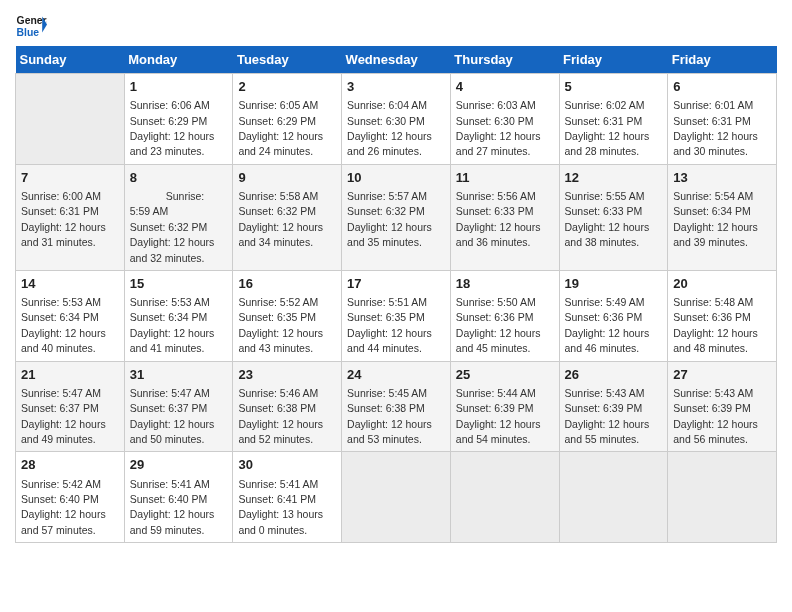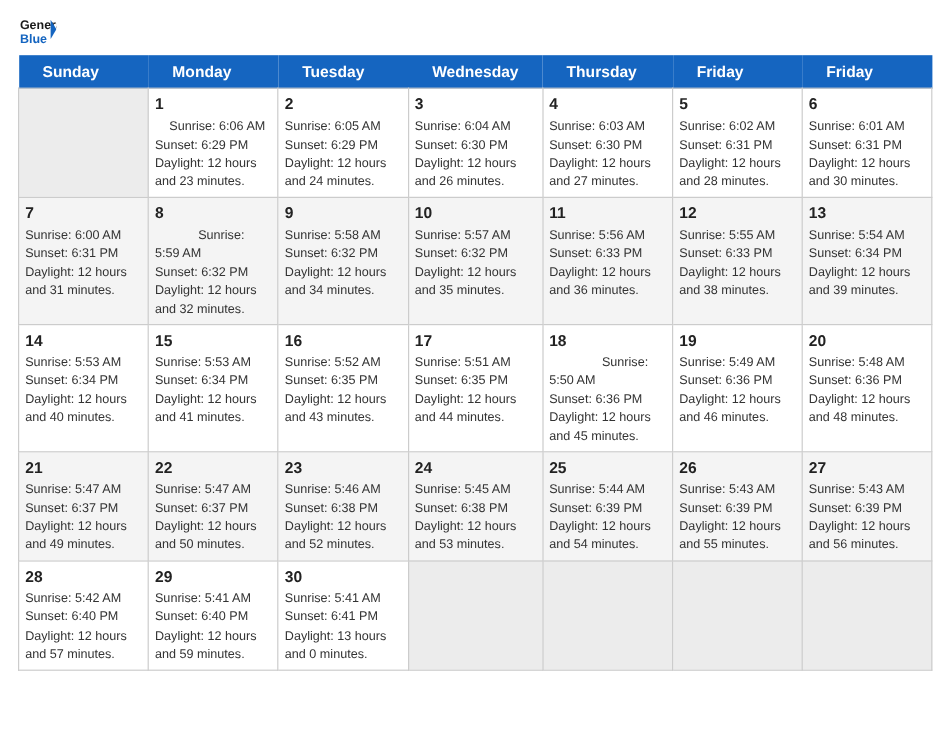--- a/index.html
+++ b/index.html
@@ -38,21 +38,21 @@
       color: #333;
     }
     table {
       width: 100%;
       border-collapse: collapse;
       font-size: 11px;
     }
     thead tr th {
       background: #1565c0;
       color: #fff;
-      padding: 6px 20px;
+      padding: 6px 4px;
       text-align: left;
       font-size: 13px;
       font-weight: bold;
     }
     tbody tr td {
       border: 1px solid #ccc;
       padding: 4px 5px;
       vertical-align: top;
       width: calc(100% / 7);
       min-height: 80px;
@@ -108,21 +108,21 @@
           <th>Tuesday</th>
           <th>Wednesday</th>
           <th>Thursday</th>
           <th>Friday</th>
           <th>Friday</th>
         </tr>
     </thead>
     <tbody id="calendar-body">
     <tr>
           <td class="empty"></td>
-          <td><span class="day-number">1</span><span class="day-detail" style="white-space: pre-line; margin-left: 12px;">Sunrise: 6:06 AM
+          <td><span class="day-number">1</span><span class="day-detail" style="white-space: pre-line;">Sunrise: 6:06 AM
 Sunset: 6:29 PM
 Daylight: 12 hours
 and 23 minutes.</span></td>
           <td><span class="day-number">2</span><span class="day-detail" style="white-space: pre-line; margin-top: 32px;">Sunrise: 6:05 AM
 Sunset: 6:29 PM
 Daylight: 12 hours
 and 24 minutes.</span></td>
           <td><span class="day-number">3</span><span class="day-detail" style="white-space: pre-line;">Sunrise: 6:04 AM
 Sunset: 6:30 PM
 Daylight: 12 hours
@@ -180,39 +180,39 @@
 Daylight: 12 hours
 and 41 minutes.</span></td>
           <td><span class="day-number">16</span><span class="day-detail" style="white-space: pre-line;">Sunrise: 5:52 AM
 Sunset: 6:35 PM
 Daylight: 12 hours
 and 43 minutes.</span></td>
           <td><span class="day-number">17</span><span class="day-detail" style="white-space: pre-line;">Sunrise: 5:51 AM
 Sunset: 6:35 PM
 Daylight: 12 hours
 and 44 minutes.</span></td>
-          <td><span class="day-number">18</span><span class="day-detail" style="white-space: pre-line; margin-left: 44px;">Sunrise: 5:50 AM
+          <td><span class="day-number">18</span><span class="day-detail" style="white-space: pre-line;">Sunrise: 5:50 AM
 Sunset: 6:36 PM
 Daylight: 12 hours
 and 45 minutes.</span></td>
           <td><span class="day-number">19</span><span class="day-detail" style="white-space: pre-line;">Sunrise: 5:49 AM
 Sunset: 6:36 PM
 Daylight: 12 hours
 and 46 minutes.</span></td>
           <td><span class="day-number">20</span><span class="day-detail" style="white-space: pre-line;">Sunrise: 5:48 AM
 Sunset: 6:36 PM
 Daylight: 12 hours
 and 48 minutes.</span></td>
         </tr>
         <tr>
           <td><span class="day-number">21</span><span class="day-detail" style="white-space: pre-line;">Sunrise: 5:47 AM
 Sunset: 6:37 PM
 Daylight: 12 hours
 and 49 minutes.</span></td>
-          <td><span class="day-number">22</span><span class="day-detail" style="white-space: pre-line;">Sunrise: 5:47 AM
+          <td><span class="day-number">31</span><span class="day-detail" style="white-space: pre-line;">Sunrise: 5:47 AM
 Sunset: 6:37 PM
 Daylight: 12 hours
 and 50 minutes.</span></td>
           <td><span class="day-number">23</span><span class="day-detail" style="white-space: pre-line;">Sunrise: 5:46 AM
 Sunset: 6:38 PM
 Daylight: 12 hours
 and 52 minutes.</span></td>
           <td><span class="day-number">24</span><span class="day-detail" style="white-space: pre-line;">Sunrise: 5:45 AM
 Sunset: 6:38 PM
 Daylight: 12 hours

